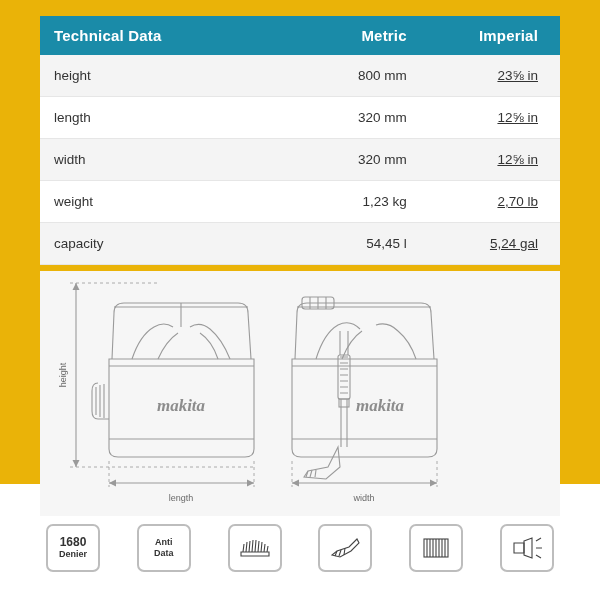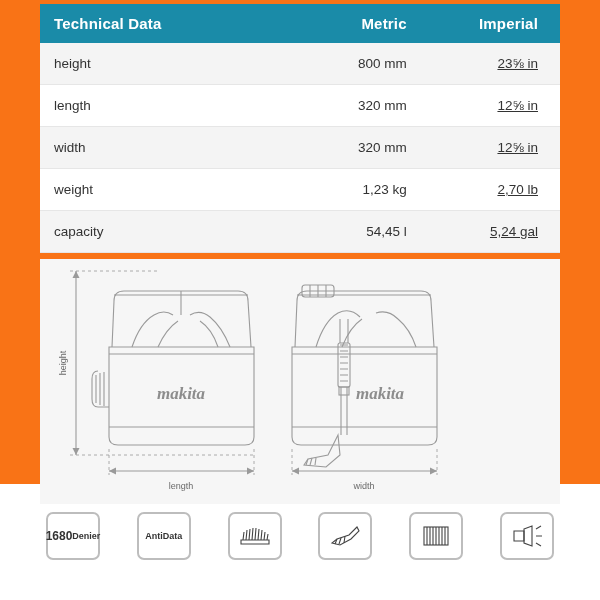--- a/index.html
+++ b/index.html
@@ -8,22 +8,22 @@
     padding: 0;
     width: 600px;
     height: 600px;
     background: #ffffff;
     font-family: "Liberation Sans", sans-serif;
   }
   .page {
     width: 600px;
     height: 484px;
     position: relative;
-    background: #f97316;
-    padding: 4px;
+    background: #eab308;
+    padding: 16px;
   }
   
   .spec-table {
     width: 520px;
     margin: 0 auto;
     border-collapse: collapse;
     table-layout: fixed;
   }
   .spec-table thead th {
     background: #1a8ba8;
@@ -80,21 +80,21 @@
     align-items: center;
     padding: 0 6px;
   }
   .feature {
     width: 54px;
     height: 48px;
     border: 2px solid #bdbdbd;
     border-radius: 7px;
     background: #ffffff;
     display: flex;
-    flex-direction: row;
+    flex-direction: column;
     align-items: center;
     justify-content: center;
     color: #333333;
   }
   .feature .t1 {
     font-size: 12px;
     font-weight: bold;
     line-height: 13px;
   }
   .feature .t2 {

